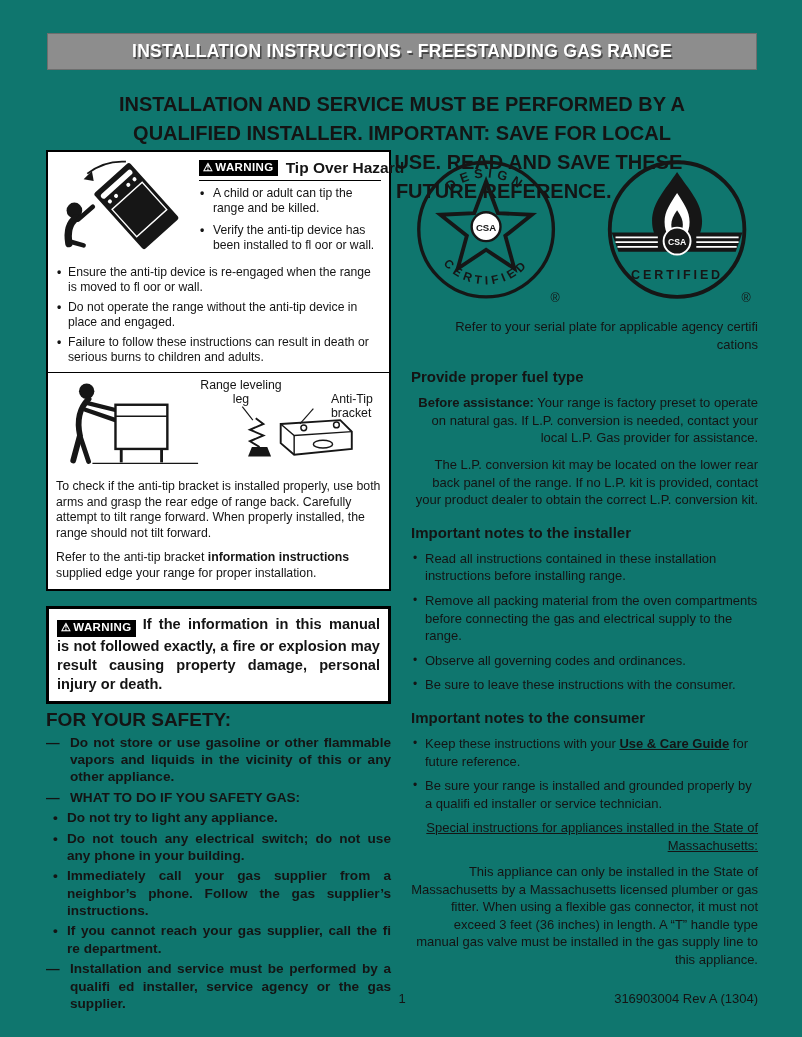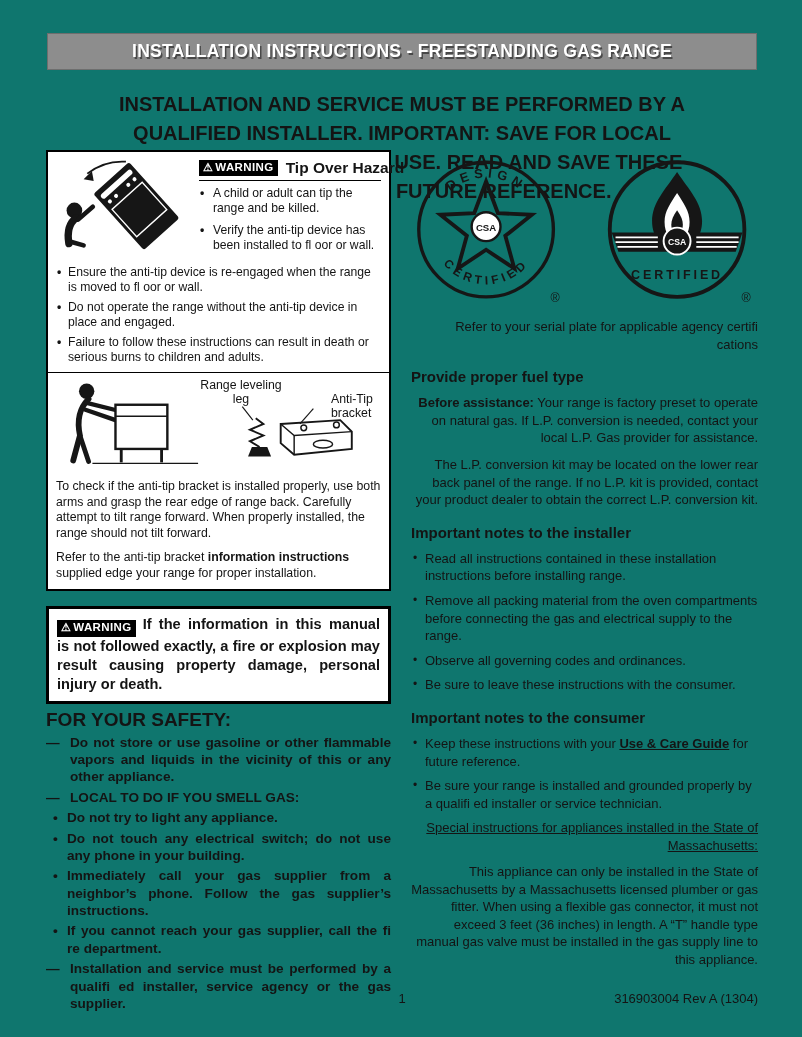--- a/index.html
+++ b/index.html
@@ -198,21 +198,21 @@
 
       <section class="safety">
         <p class="safety-heading">FOR YOUR SAFETY:</p>
 
         <div class="s-item dash">
           <span class="s-marker">—</span>
           <span class="s-text">Do not store or use gasoline or other flammable vapors and liquids in the vicinity of this or any other appliance.</span>
         </div>
         <div class="s-item dash">
           <span class="s-marker">—</span>
-          <span class="s-text">LOCAL TO DO IF YOU SMELL GAS:</span>
+          <span class="s-text">WHAT TO DO IF YOU SAFETY GAS:</span>
         </div>
         <div class="s-item bullet">
           <span class="s-marker">•</span>
           <span class="s-text">Do not try to light any appliance.</span>
         </div>
         <div class="s-item bullet">
           <span class="s-marker">•</span>
           <span class="s-text">Do not touch any electrical switch; do not use any phone in your building.</span>
         </div>
         <div class="s-item bullet">

